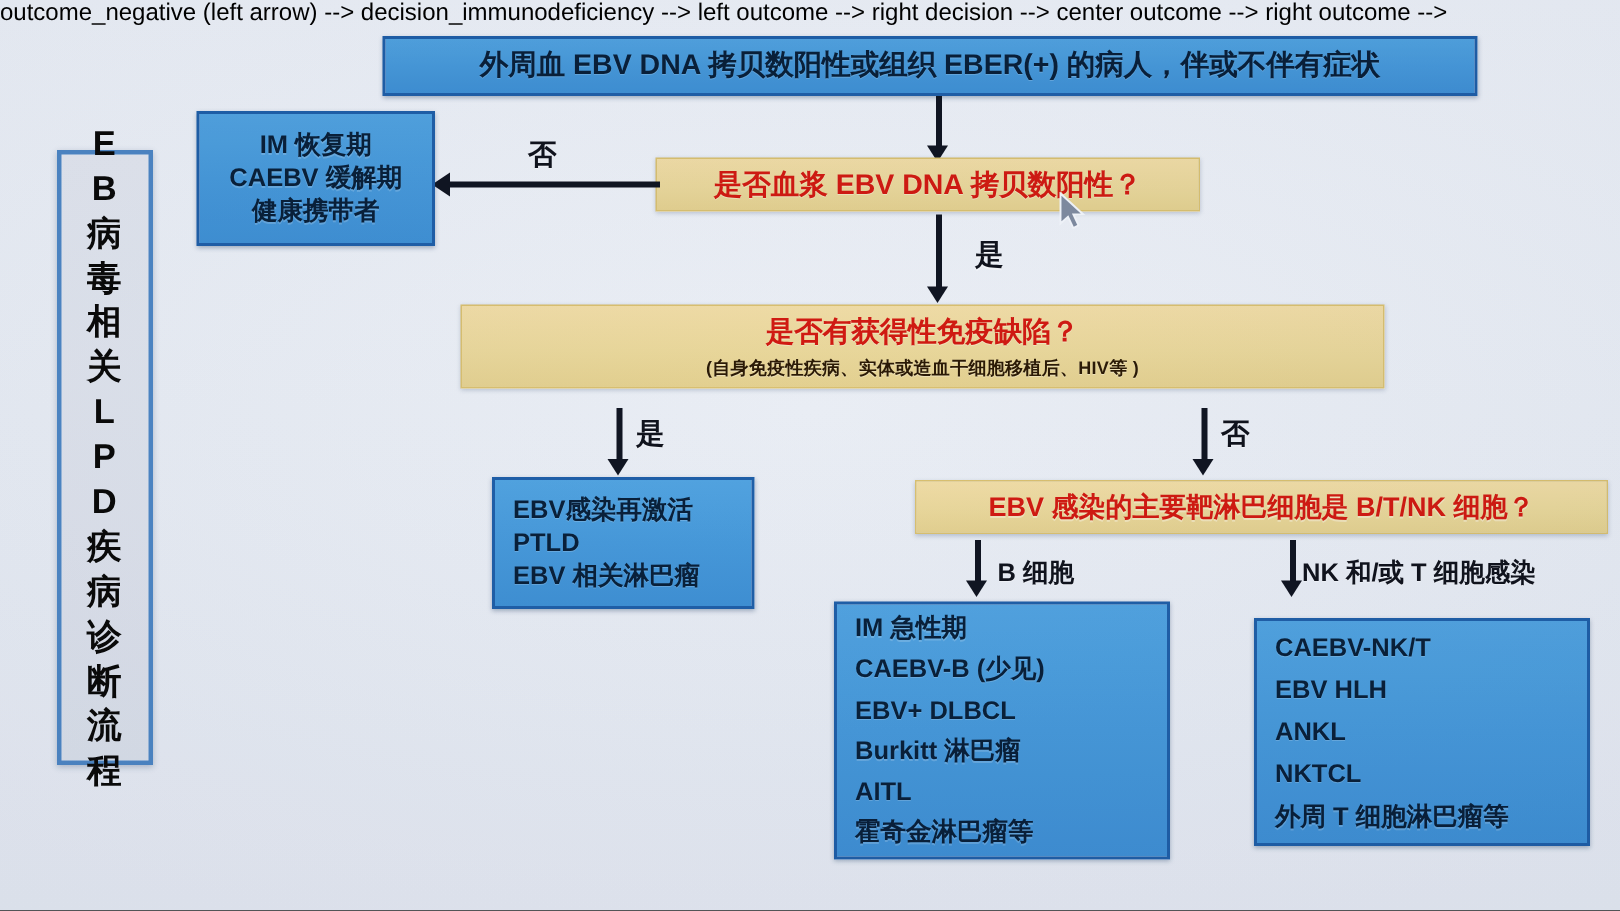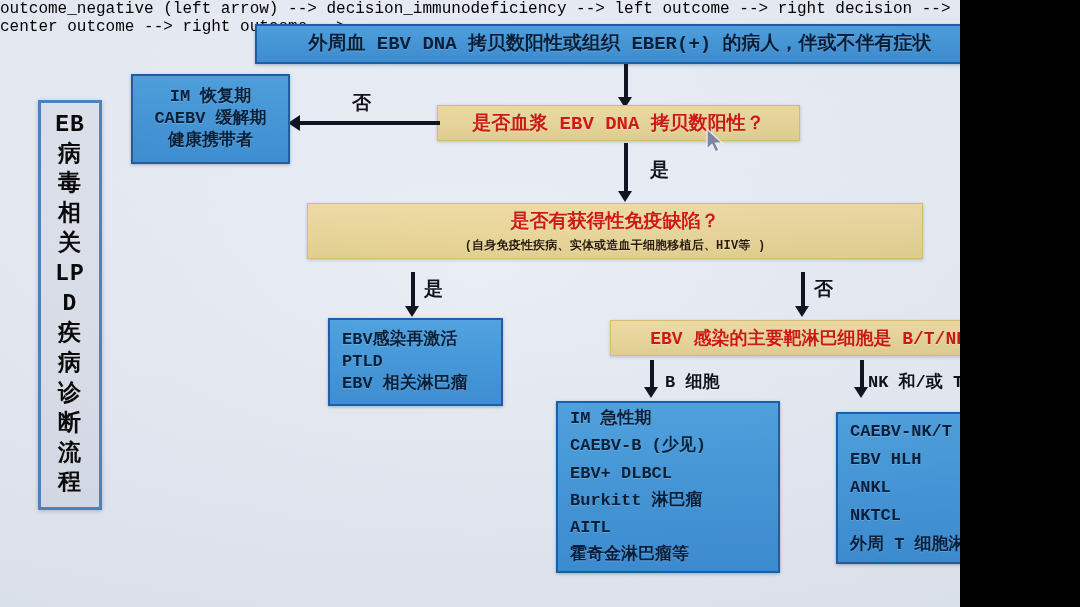--- a/index.html
+++ b/index.html
@@ -3,25 +3,25 @@
 <meta charset="utf-8">
 <title>EBV LPD Diagnostic Flowchart</title>
 <style>
   html, body {
     margin: 0;
     padding: 0;
     background: #000;
   }
   #stage {
     position: relative;
-    width: 960px;
+    width: 1080px;
     height: 607px;
     background: linear-gradient(180deg, #eef1f7 0%, #e9edf4 45%, #e6eaf2 100%);
     overflow: hidden;
-    font-family: Liberation Mono, monospace;
+    font-family: Liberation Sans, sans-serif;
     -webkit-font-smoothing: antialiased;
   }
   
   #stage::after {
     content: "";
     position: absolute;
     inset: 0;
     pointer-events: none;
     background:
       radial-gradient(120% 90% at 50% 45%, rgba(255,255,255,0.10) 0%, rgba(120,140,170,0.10) 78%, rgba(70,90,120,0.20) 100%);

